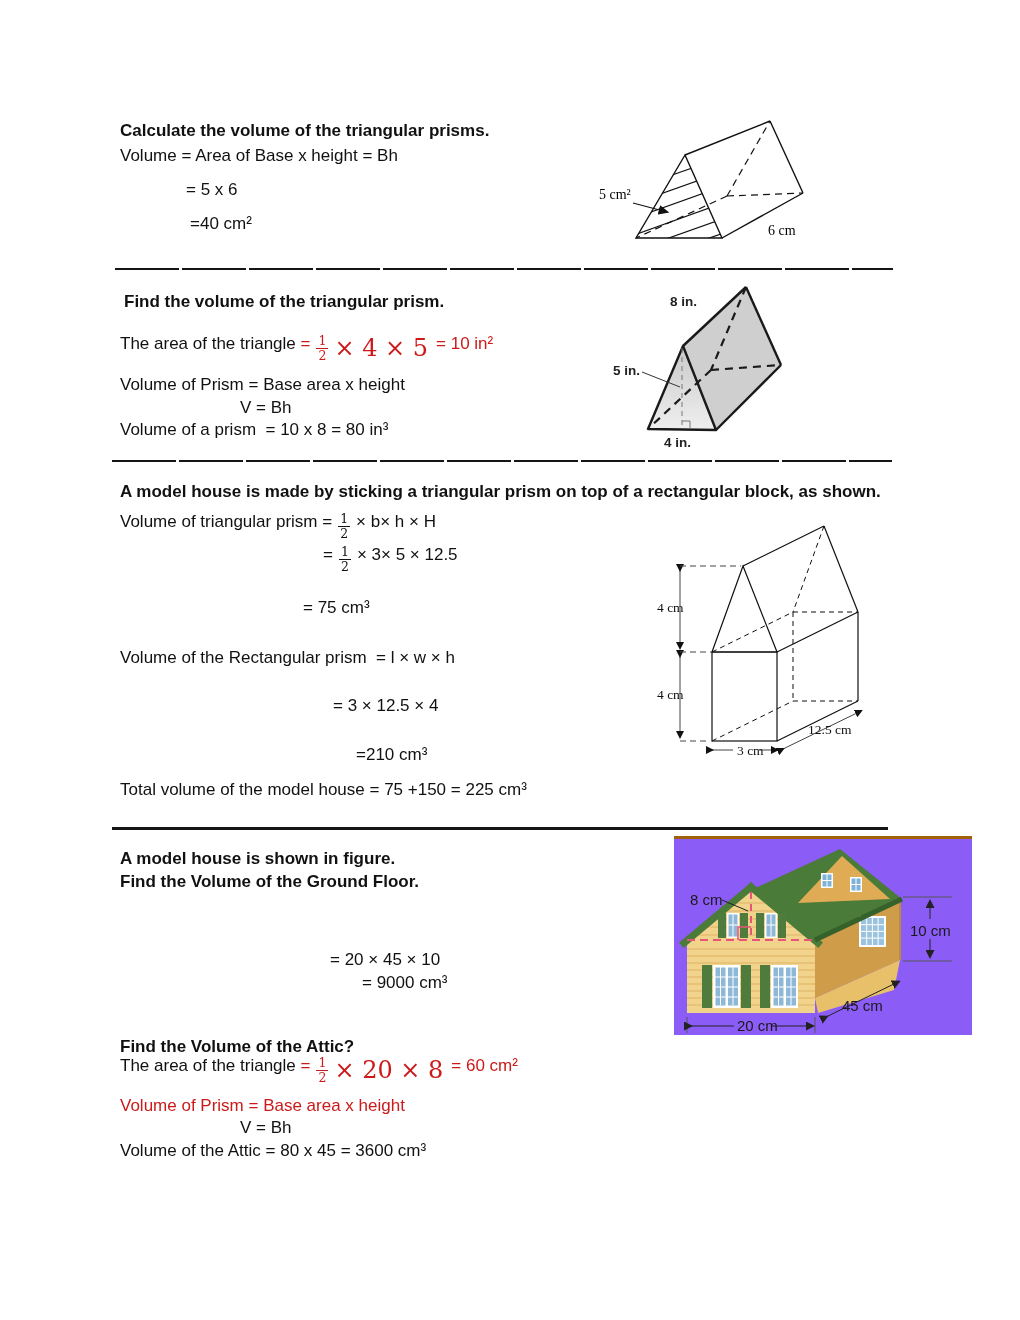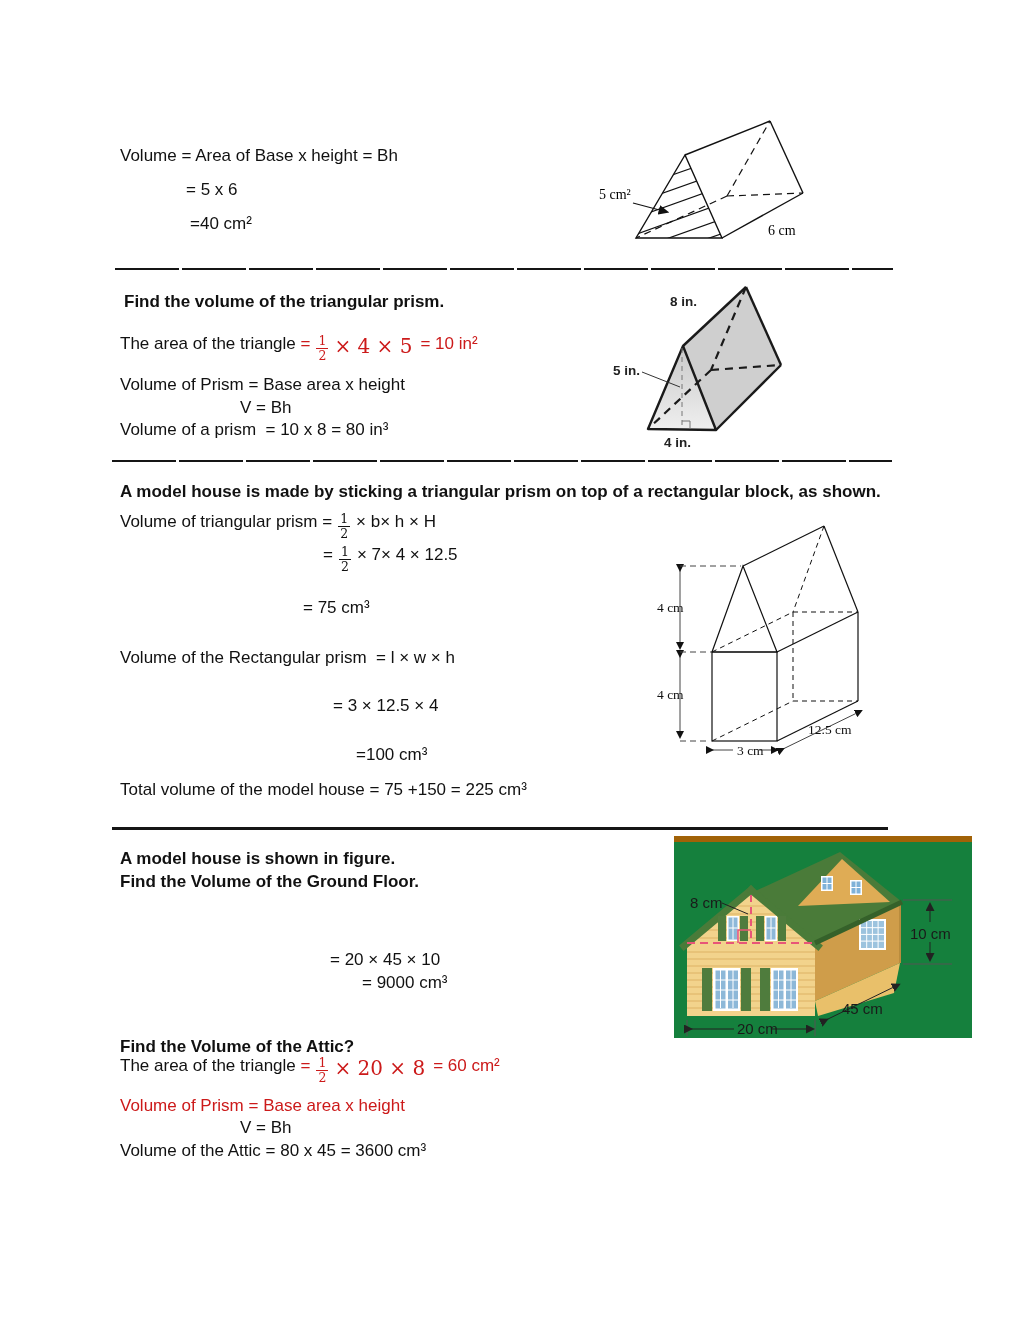--- a/index.html
+++ b/index.html
@@ -1,38 +1,39 @@
 <!DOCTYPE html>
 <html><head>
 <meta charset="utf-8">
 <style>
   html,body{margin:0;padding:0;background:#fff;}
   #page{position:relative;width:1020px;height:1320px;background:#ffffff;overflow:hidden;
         font-family:"Liberation Sans",sans-serif;color:#111;font-size:17px;}
   .abs{position:absolute;white-space:nowrap;}
   .bold{font-weight:bold;}
   .red{color:#cc1a1a;}
-  .serif{font-family:"DejaVu Serif",serif;font-size:20px;}
+  .serif{font-family:"DejaVu Serif",serif;font-size:24px;}
   .eqrow{position:absolute;display:flex;align-items:flex-start;white-space:pre;}
   .frac{display:inline-flex;flex-direction:column;align-items:center;
         font-family:"DejaVu Serif",serif;font-size:12.5px;line-height:1.15;margin:0 6px;}
   .frac .num{border-bottom:1.4px solid currentColor;padding:0 2px;}
   .gap{margin-left:8px;}
   .sep-dash{position:absolute;height:2px;
         background:repeating-linear-gradient(90deg,#151515 0 64px,rgba(0,0,0,0) 64px 67px);}
   .sep-solid{position:absolute;height:2.5px;background:#151515;}
   .figlabel{font-family:"Liberation Serif",serif;font-size:14px;}
   svg text{user-select:none;}
-  #fig4wrap{position:absolute;border-top:6px solid #a16207;background:#15803d;}
+  #fig4wrap{position:absolute;border-top:3px solid #a16207;background:#8b5cf6;}
 </style>
 </head>
 <body>
 
 <div id="page">
 
+  <div class="abs bold" style="left:120px;top:121px">Calculate the volume of the triangular prisms.</div>
   <div class="abs" style="left:120px;top:146px">Volume = Area of Base x height = Bh</div>
   <div class="abs" style="left:186px;top:180px">= 5 x 6</div>
   <div class="abs" style="left:190px;top:214px">=40 cm²</div>
 
   <svg class="abs" style="left:575px;top:105px" width="320" height="148" viewBox="0 0 320 148">
     <defs>
       <clipPath id="tri1clip">
           <polygon points="110,50 61,133 147,133"></polygon>
         </clipPath>
       <marker id="ahB" markerWidth="9" markerHeight="8" refX="7" refY="4" orient="auto">
@@ -118,26 +119,26 @@
   <div class="abs bold" style="left:120px;top:482px">A model house is made by sticking a triangular prism on top of a rectangular block, as shown.</div>
 
   <div class="eqrow" style="left:120px;top:512px;height:42px">
     <span>Volume of triangular prism =</span>
     <span class="frac"><span class="num">1</span><span class="den">2</span></span>
     <span>× b× h × H</span>
   </div>
   <div class="eqrow" style="left:323px;top:545px;height:42px">
     <span>=</span>
     <span class="frac"><span class="num">1</span><span class="den">2</span></span>
-    <span>× 7× 4 × 12.5</span>
+    <span>× 3× 5 × 12.5</span>
   </div>
   <div class="abs" style="left:303px;top:598px">= 75 cm³</div>
   <div class="abs" style="left:120px;top:648px;white-space:pre">Volume of the Rectangular prism  = l × w × h</div>
   <div class="abs" style="left:333px;top:696px">= 3 × 12.5 × 4</div>
-  <div class="abs" style="left:356px;top:745px">=100 cm³</div>
+  <div class="abs" style="left:356px;top:745px">=210 cm³</div>
   <div class="abs" style="left:120px;top:780px">Total volume of the model house = 75 +150 = 225 cm³</div>
 
   <svg class="abs" style="left:655px;top:522px" width="252" height="248" viewBox="0 0 252 248">
     <defs>
       <marker id="ah3" markerWidth="8" markerHeight="8" refX="6" refY="4" orient="auto">
         <polygon points="0,0 8,4 0,8" fill="#111"></polygon>
       </marker>
     </defs>
     <g stroke="#111" stroke-width="1.2" fill="none">
       <polygon points="57,130 88,44 122,130"></polygon>

